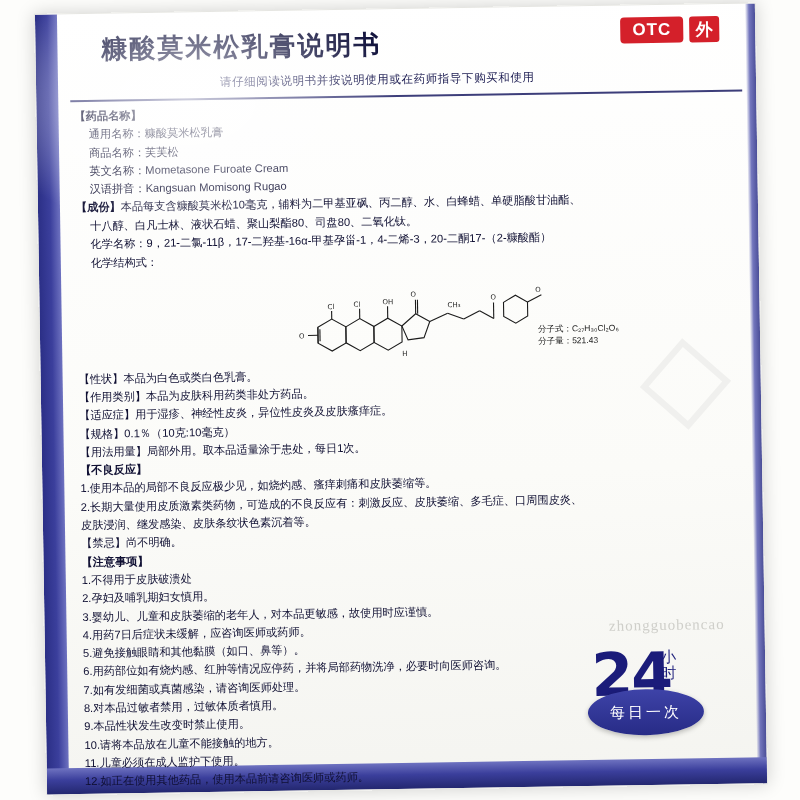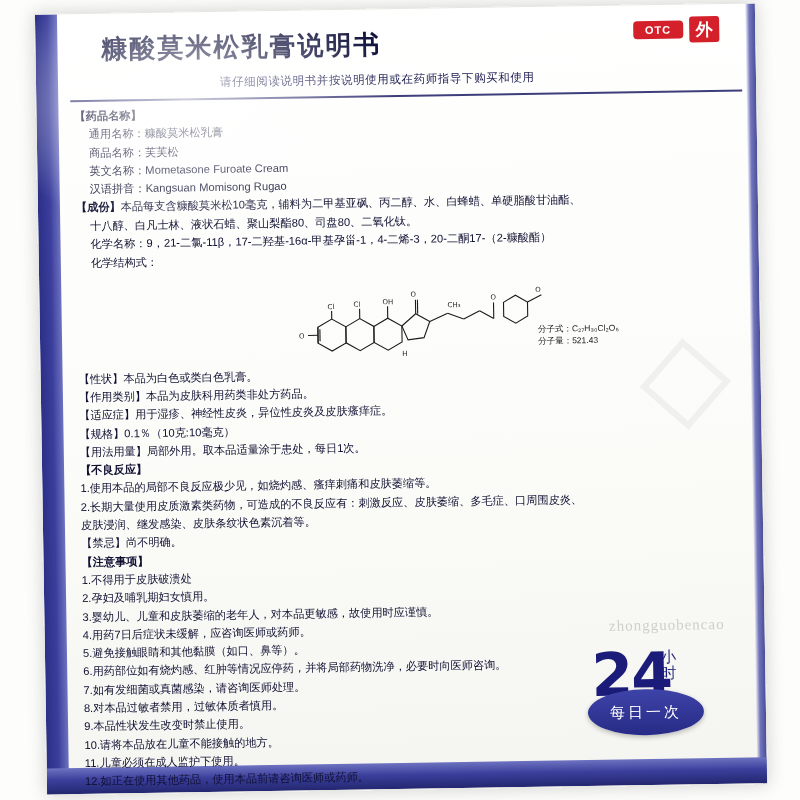--- a/index.html
+++ b/index.html
@@ -58,21 +58,21 @@
   }
   .subtitle{
     margin:10px 0 0 150px;
     font-size:11.5px;color:#1a1a50;letter-spacing:.6px;
   }
   .otc{
     position:absolute;right:22px;top:12px;
     display:flex;align-items:center;gap:6px;
   }
   .otc-badge{
-    background:#d4202a;color:#fff;font-weight:bold;font-size:11px;
+    background:#d4202a;color:#fff;font-weight:bold;font-size:17px;
     padding:3px 12px;border-radius:4px;letter-spacing:1px;
   }
   .wai-badge{
     background:#d4202a;color:#fff;font-weight:bold;font-size:17px;
     width:30px;height:26px;line-height:26px;text-align:center;border-radius:3px;
     font-family:"DejaVu Sans",sans-serif;
   }
   .rule{
     margin:8px 0 0 0;height:2px;background:#1b1c63;opacity:.85;
   }

